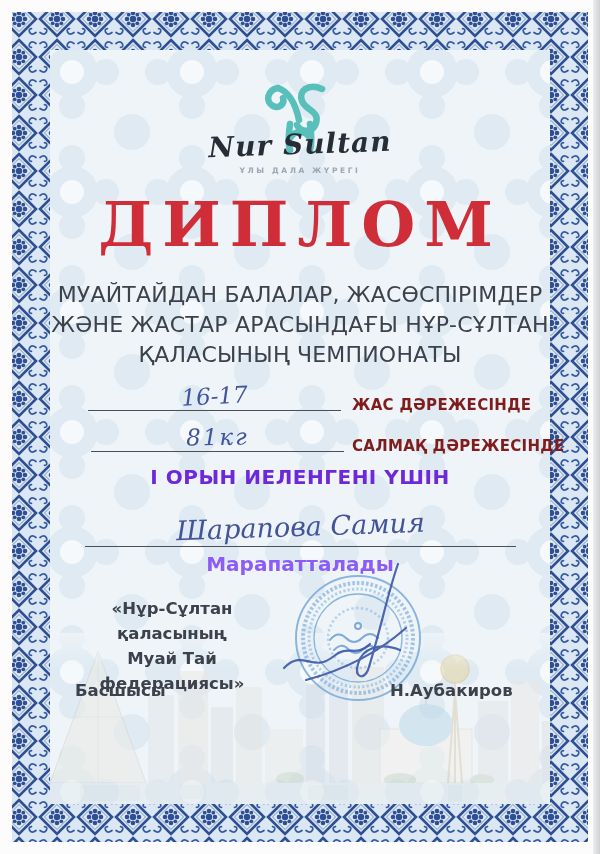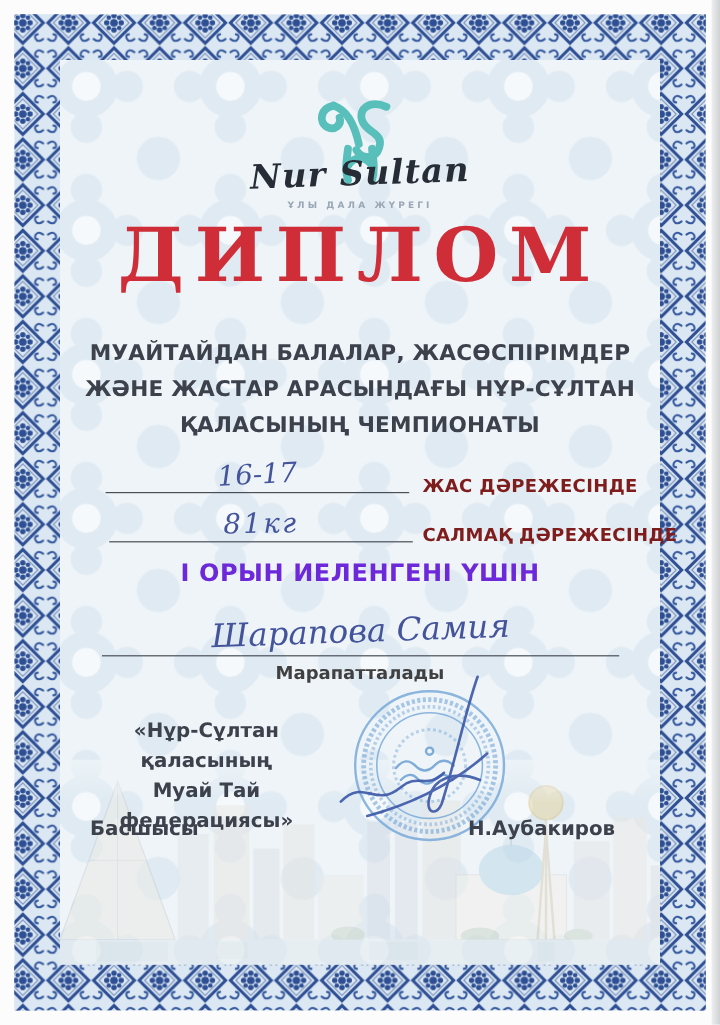--- a/index.html
+++ b/index.html
@@ -11,21 +11,21 @@
   }
   .abs{position:absolute;}
   .center{text-align:center;}
   
   .diploma-title{
     font-family:"DejaVu Serif","Liberation Serif",serif;
     font-weight:bold;font-size:62px;letter-spacing:9px;
     color:#cf2d38;
   }
   .subtitle{
-    font-weight:bold;font-size:18px;line-height:30px;
+    font-weight:normal;font-size:22px;line-height:30px;
     color:#3c414c;letter-spacing:0.2px;
   }
   .fieldlabel{
     font-weight:bold;font-size:15px;color:#7f1d1d;letter-spacing:0.3px;
   }
   .award{
     font-weight:bold;font-size:20px;color:#6d28d9;letter-spacing:0.5px;
   }
   .smalltext{
     font-weight:bold;font-size:16.5px;color:#3c414c;line-height:25px;
@@ -187,41 +187,41 @@
     <path d="M15 8 C 27 12, 33 26, 36 40"></path>
     <path d="M59 9 C 45 3, 35 11, 39 21 C 43 31, 57 31, 53 43 C 50 53, 38 53, 34 45"></path>
     <path d="M27 44 C 25 58, 25 64, 27 70"></path>
     <path d="M47 44 C 49 58, 49 64, 47 70"></path>
     <path d="M27 58 C 32 50, 42 50, 47 58"></path>
   </g>
 </svg>
 <div class="abs wordmark center" style="left:150px;top:128px;width:300px;">Nur Sultan</div>
 <div class="abs tagline center" style="left:150px;top:166px;width:300px;">ҰЛЫ ДАЛА ЖҮРЕГІ</div>
 
-<div class="abs diploma-title center" style="left:50px;top:176px;width:500px;">ДИПЛОМ</div>
+<div class="abs diploma-title center" style="left:50px;top:188px;width:500px;">ДИПЛОМ</div>
 
 <div class="abs subtitle center" style="left:50px;top:280px;width:500px;">
   <div>МУАЙТАЙДАН БАЛАЛАР, ЖАСӨСПІРІМДЕР</div>
   <div>ЖӘНЕ ЖАСТАР АРАСЫНДАҒЫ НҰР-СҰЛТАН</div>
   <div>ҚАЛАСЫНЫҢ ЧЕМПИОНАТЫ</div>
 </div>
 
 <div class="abs hand center" style="left:88px;top:383px;width:253px;font-size:23px;transform:rotate(-3deg);">16-17</div>
 <div class="abs underline" style="left:88px;top:410px;width:253px;"></div>
 <div class="abs fieldlabel" style="left:352px;top:396px;">ЖАС ДӘРЕЖЕСІНДЕ</div>
 
 <div class="abs hand center" style="left:91px;top:424px;width:253px;font-size:23px;letter-spacing:2px;transform:rotate(-1deg);">81кг</div>
 <div class="abs underline" style="left:91px;top:451px;width:253px;"></div>
 <div class="abs fieldlabel" style="left:352px;top:437px;text-align:right;">САЛМАҚ ДӘРЕЖЕСІНДЕ</div>
 
 <div class="abs award center" style="left:50px;top:465px;width:500px;">І ОРЫН ИЕЛЕНГЕНІ ҮШІН</div>
 
 <div class="abs hand center" style="left:85px;top:511px;width:431px;font-size:27px;transform:rotate(-2deg);">Шарапова Самия</div>
 <div class="abs underline" style="left:85px;top:546px;width:431px;"></div>
-<div class="abs center" style="left:50px;top:552px;width:500px;font-size:15px;font-weight:bold;color:#404040;">Марапатталады</div>
+<div class="abs center" style="left:50px;top:552px;width:500px;font-size:20px;font-weight:bold;color:#8b5cf6;">Марапатталады</div>
 
 <div class="abs smalltext center" style="left:72px;top:596px;width:200px;">
   <div>«Нұр-Сұлтан қаласының</div>
   <div>Муай Тай федерациясы»</div>
 </div>
 
 <div class="abs smalltext" style="left:75px;top:678px;">Басшысы</div>
 <div class="abs smalltext" style="left:390px;top:678px;width:137px;text-align:left;">Н.Аубакиров</div>
 
 </body></html>

